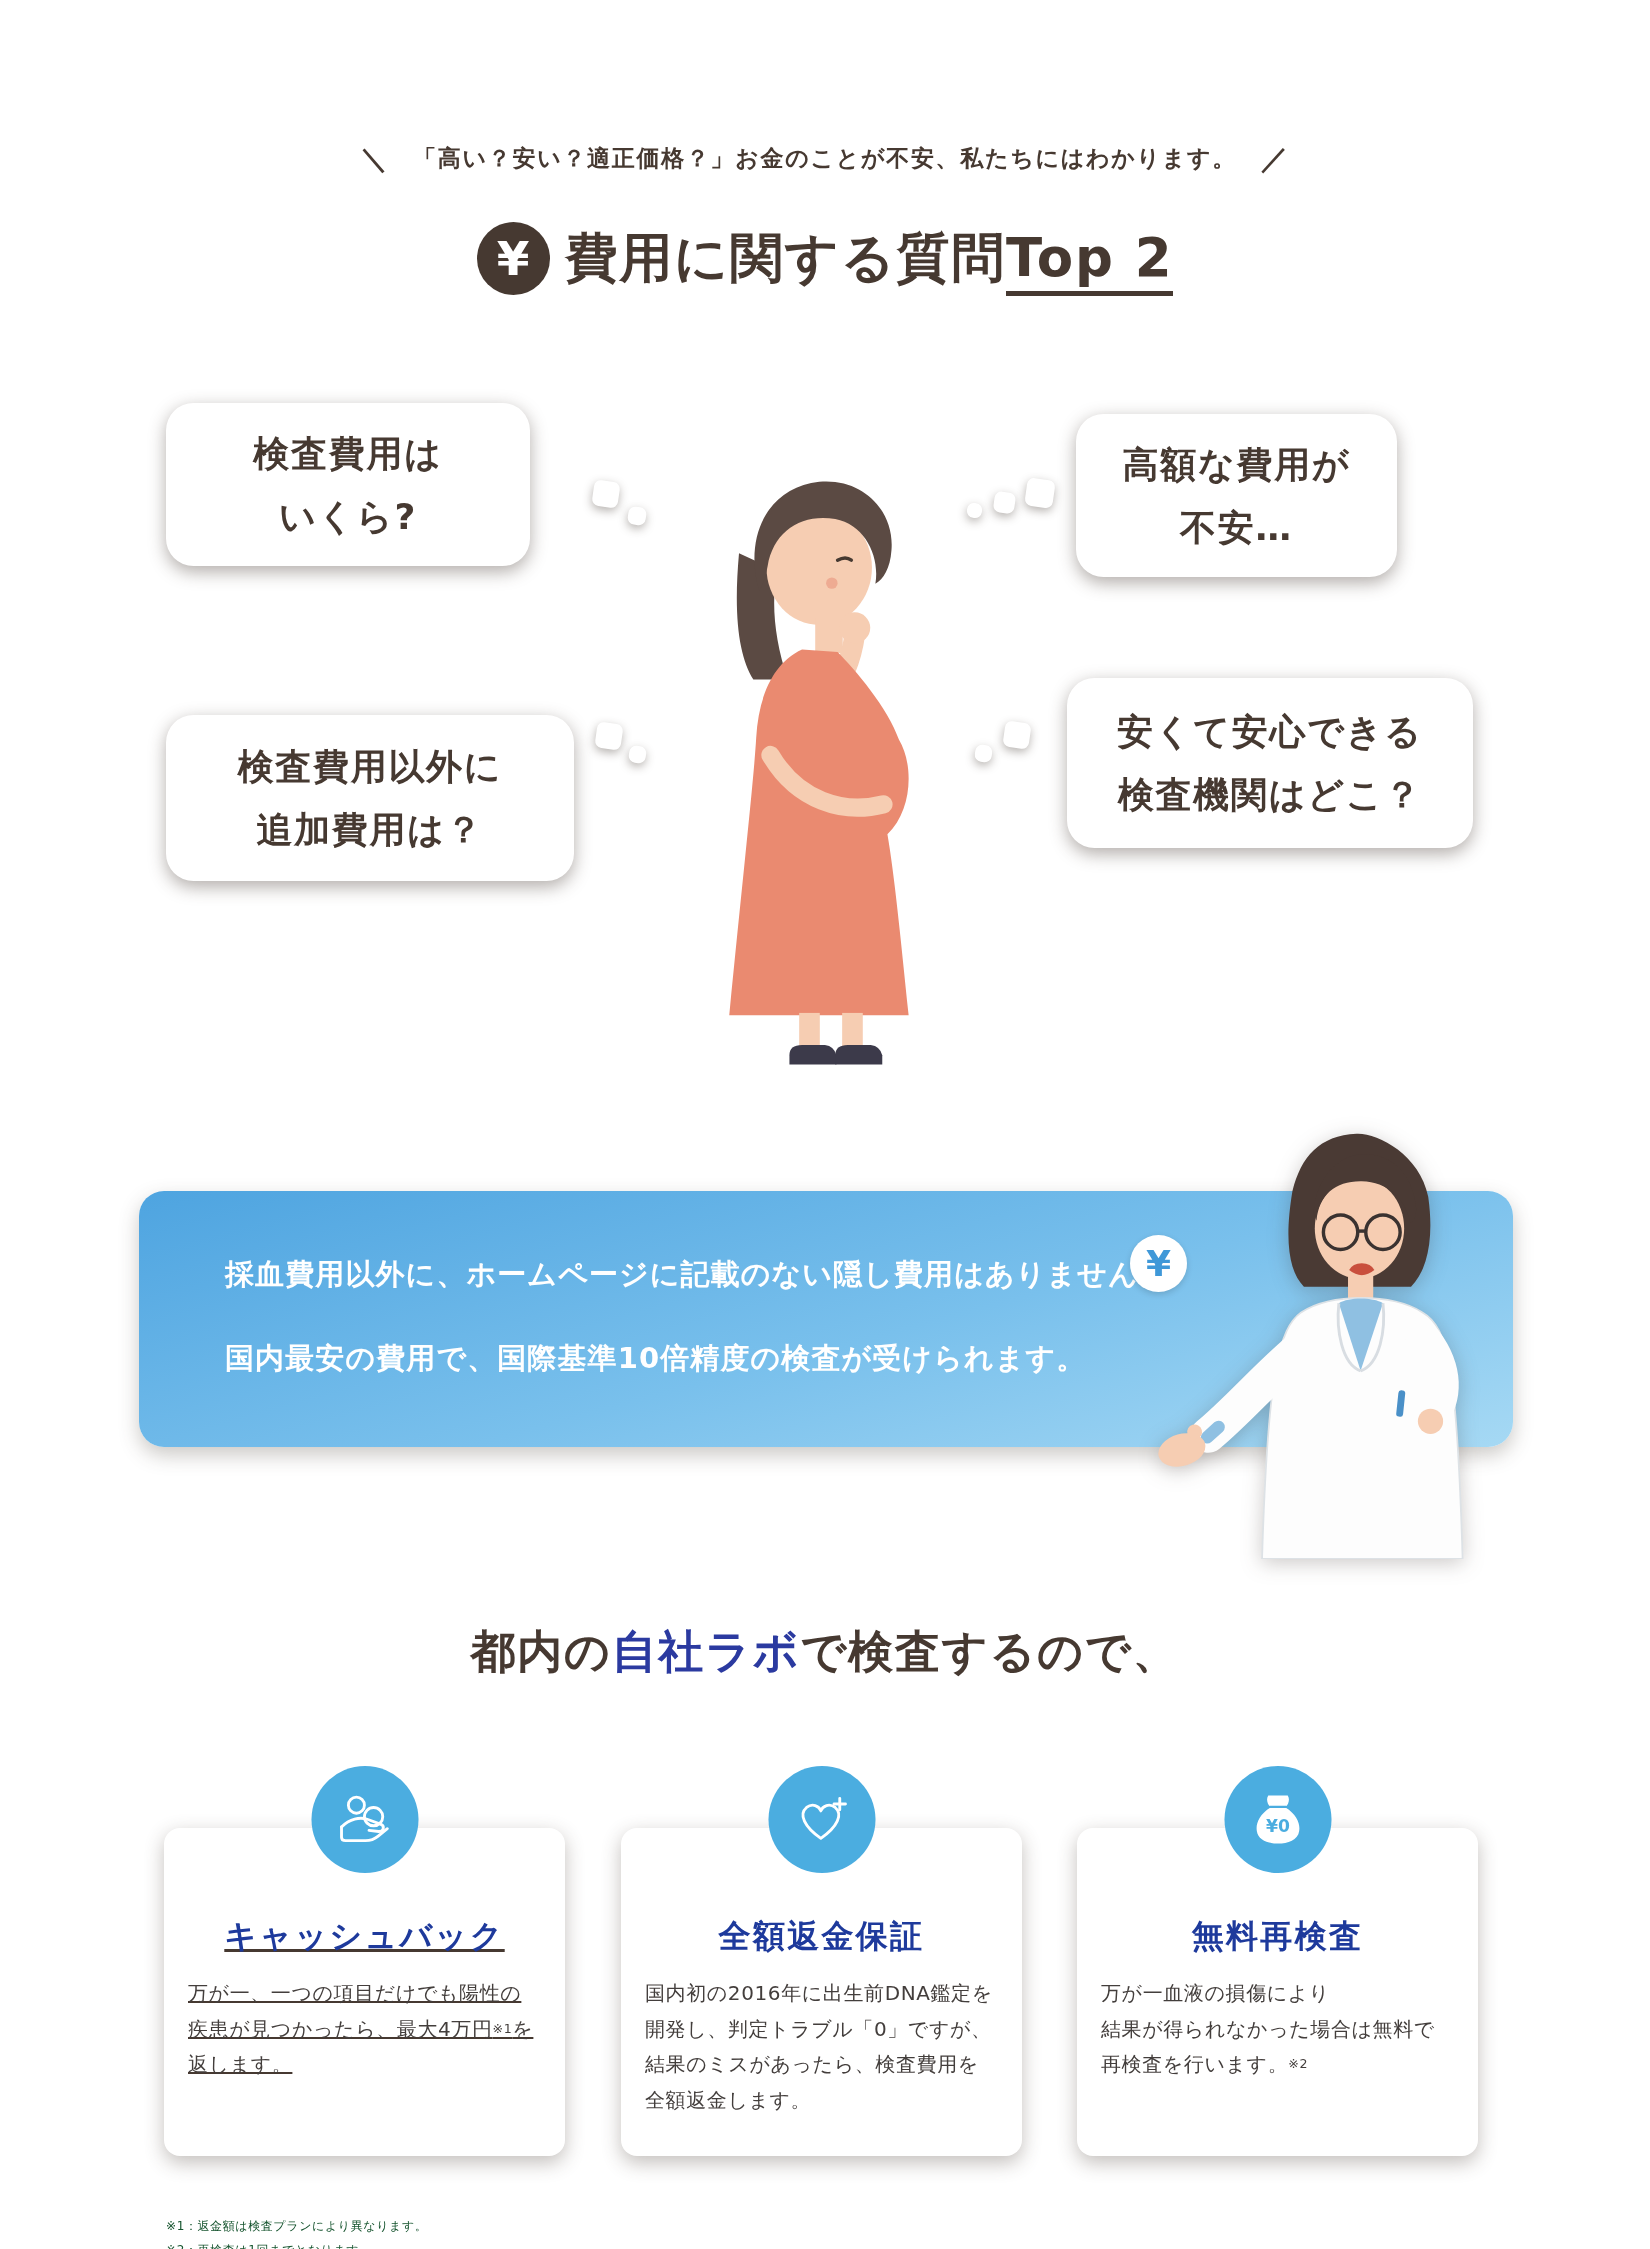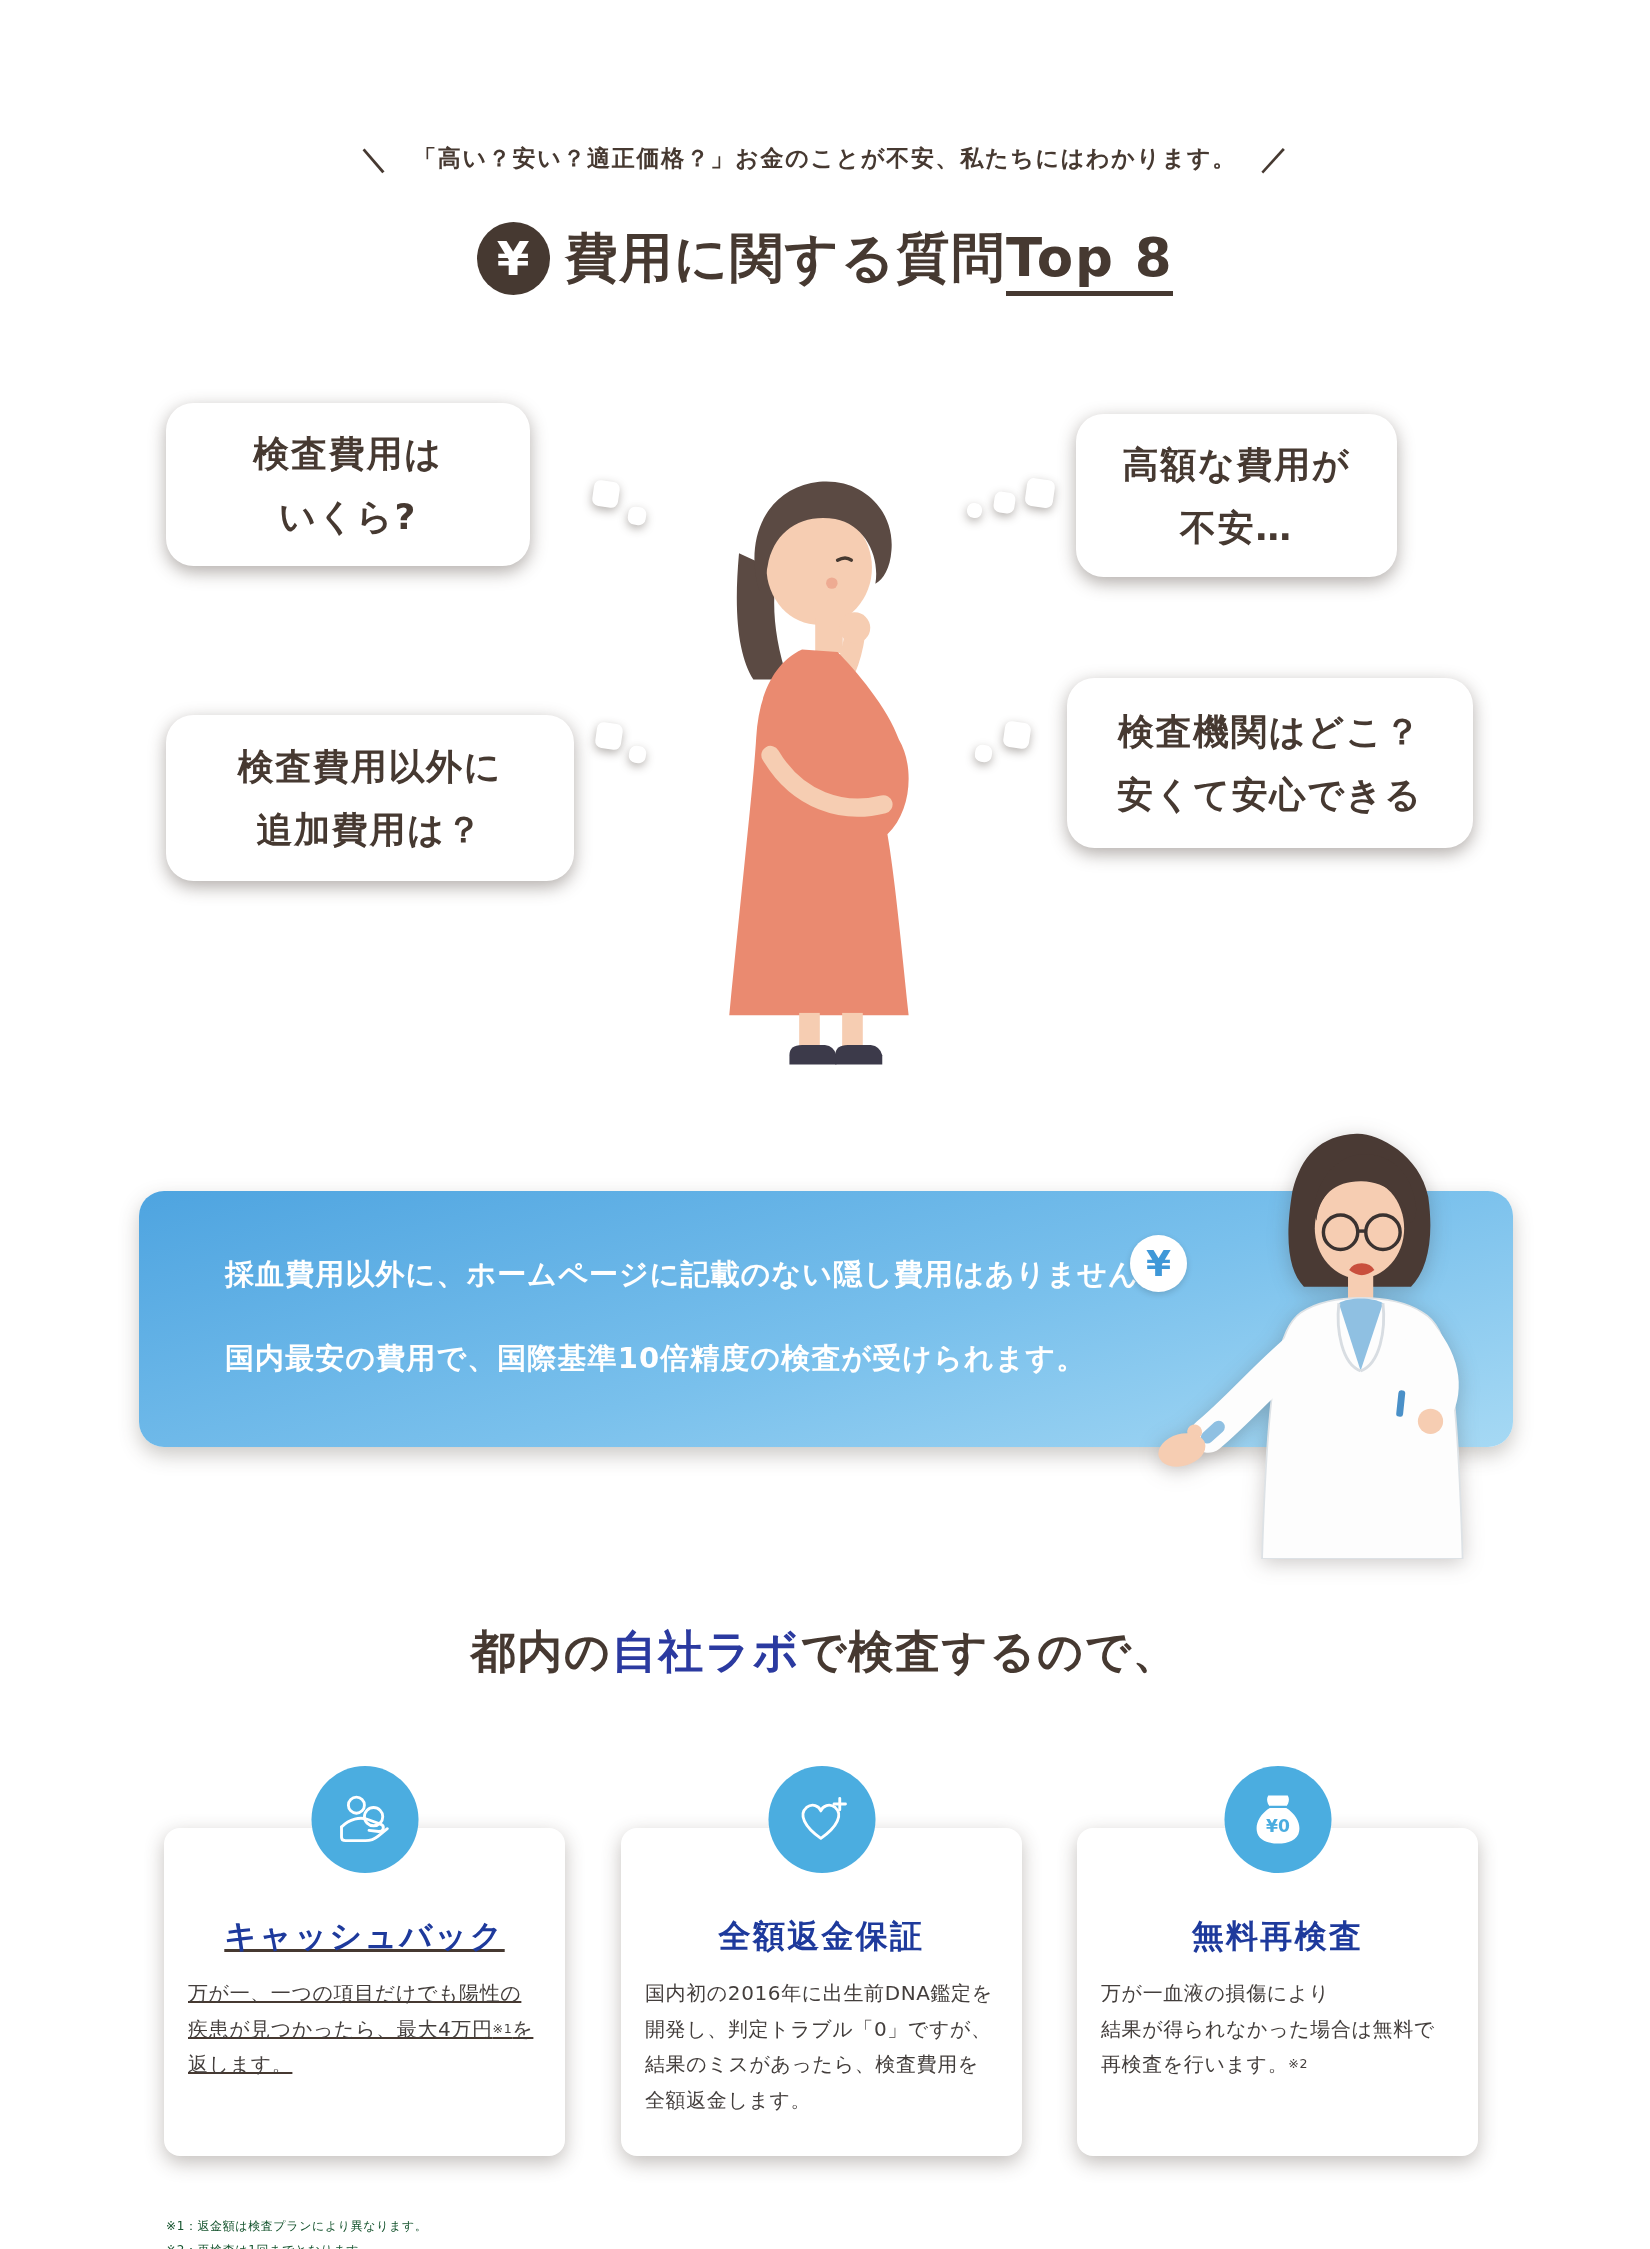--- a/index.html
+++ b/index.html
@@ -119,38 +119,38 @@
 <body>
 
 <div class="abs tagline">
   <span class="slash">＼</span><span>「高い？安い？適正価格？」お金のことが不安、私たちにはわかります。</span><span class="slash">／</span>
 </div>
 
 <div class="abs heading">
   <span class="yen-badge">
       <span>¥</span>
     </span>
-  <h1><span>費用に関する質問</span><span class="uline">Top 8</span></h1>
+  <h1><span>費用に関する質問</span><span class="uline">Top 2</span></h1>
 </div>
 
 <div class="abs bubble bubble-tl">
   <span class="bline">検査費用は</span>
   <span class="bline">いくら?</span>
 </div>
 <div class="abs bubble bubble-tr">
   <span class="bline">高額な費用が</span>
   <span class="bline">不安…</span>
 </div>
 <div class="abs bubble bubble-bl">
   <span class="bline">検査費用以外に</span>
   <span class="bline">追加費用は？</span>
 </div>
 <div class="abs bubble bubble-br">
+  <span class="bline">安くて安心できる</span>
   <span class="bline">検査機関はどこ？</span>
-  <span class="bline">安くて安心できる</span>
 </div>
 
 <span class="dot" style="left:593px;top:481px;width:26px;height:26px;"></span>
 <span class="dot" style="left:628px;top:507px;width:18.3px;height:18.3px;"></span>
 <span class="dot" style="left:967px;top:503px;width:15px;height:15px;"></span>
 <span class="dot" style="left:994px;top:492px;width:20.6px;height:20.6px;"></span>
 <span class="dot" style="left:1026px;top:479px;width:27.5px;height:27.5px;"></span>
 <span class="dot" style="left:596px;top:723px;width:26px;height:26px;"></span>
 <span class="dot" style="left:629px;top:746px;width:17px;height:17px;"></span>
 <span class="dot" style="left:975px;top:745px;width:17px;height:17px;"></span>

